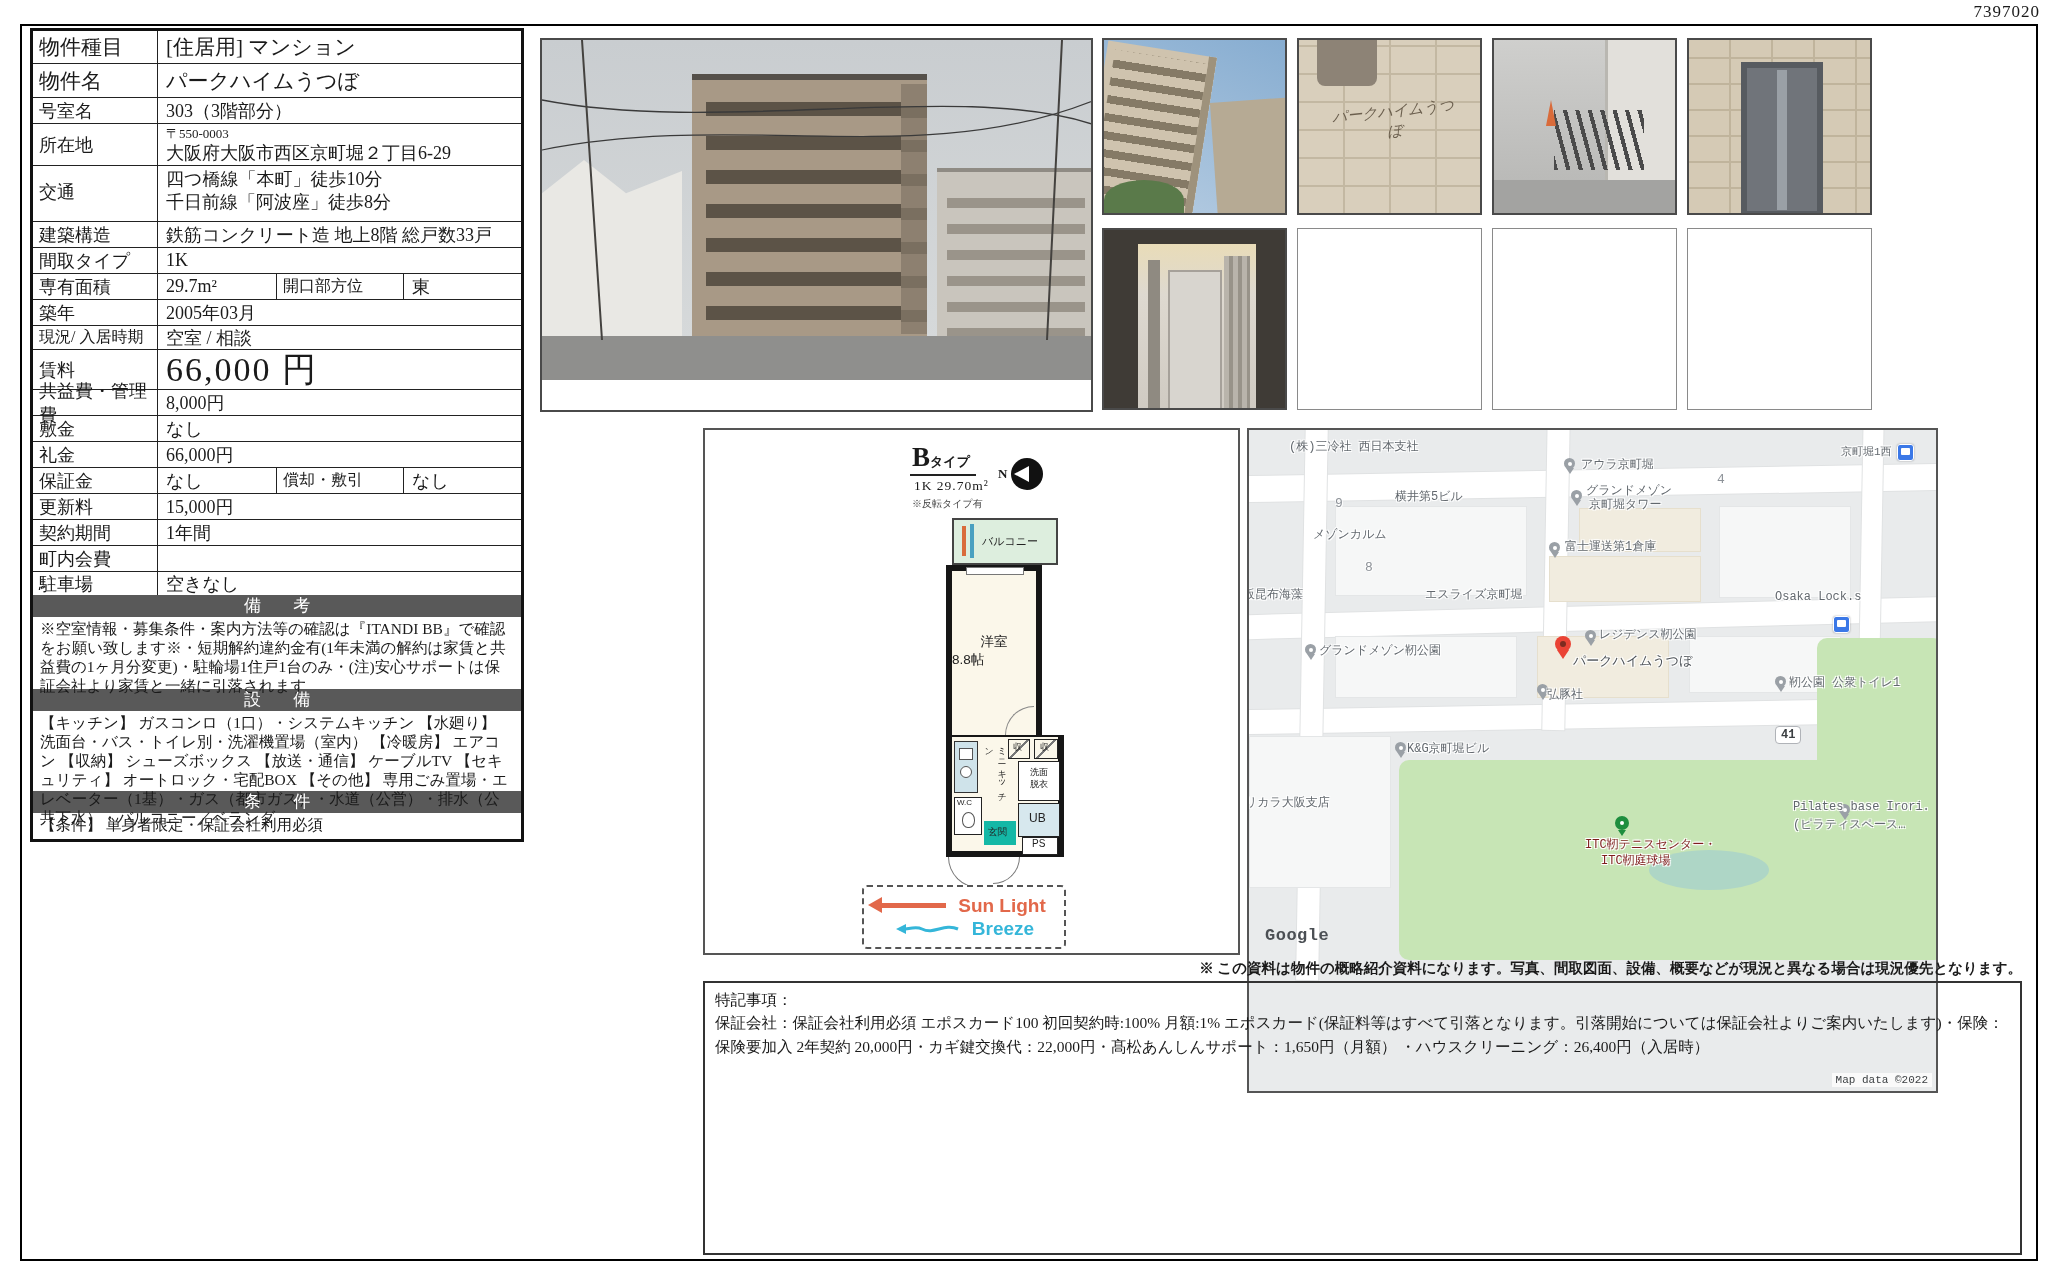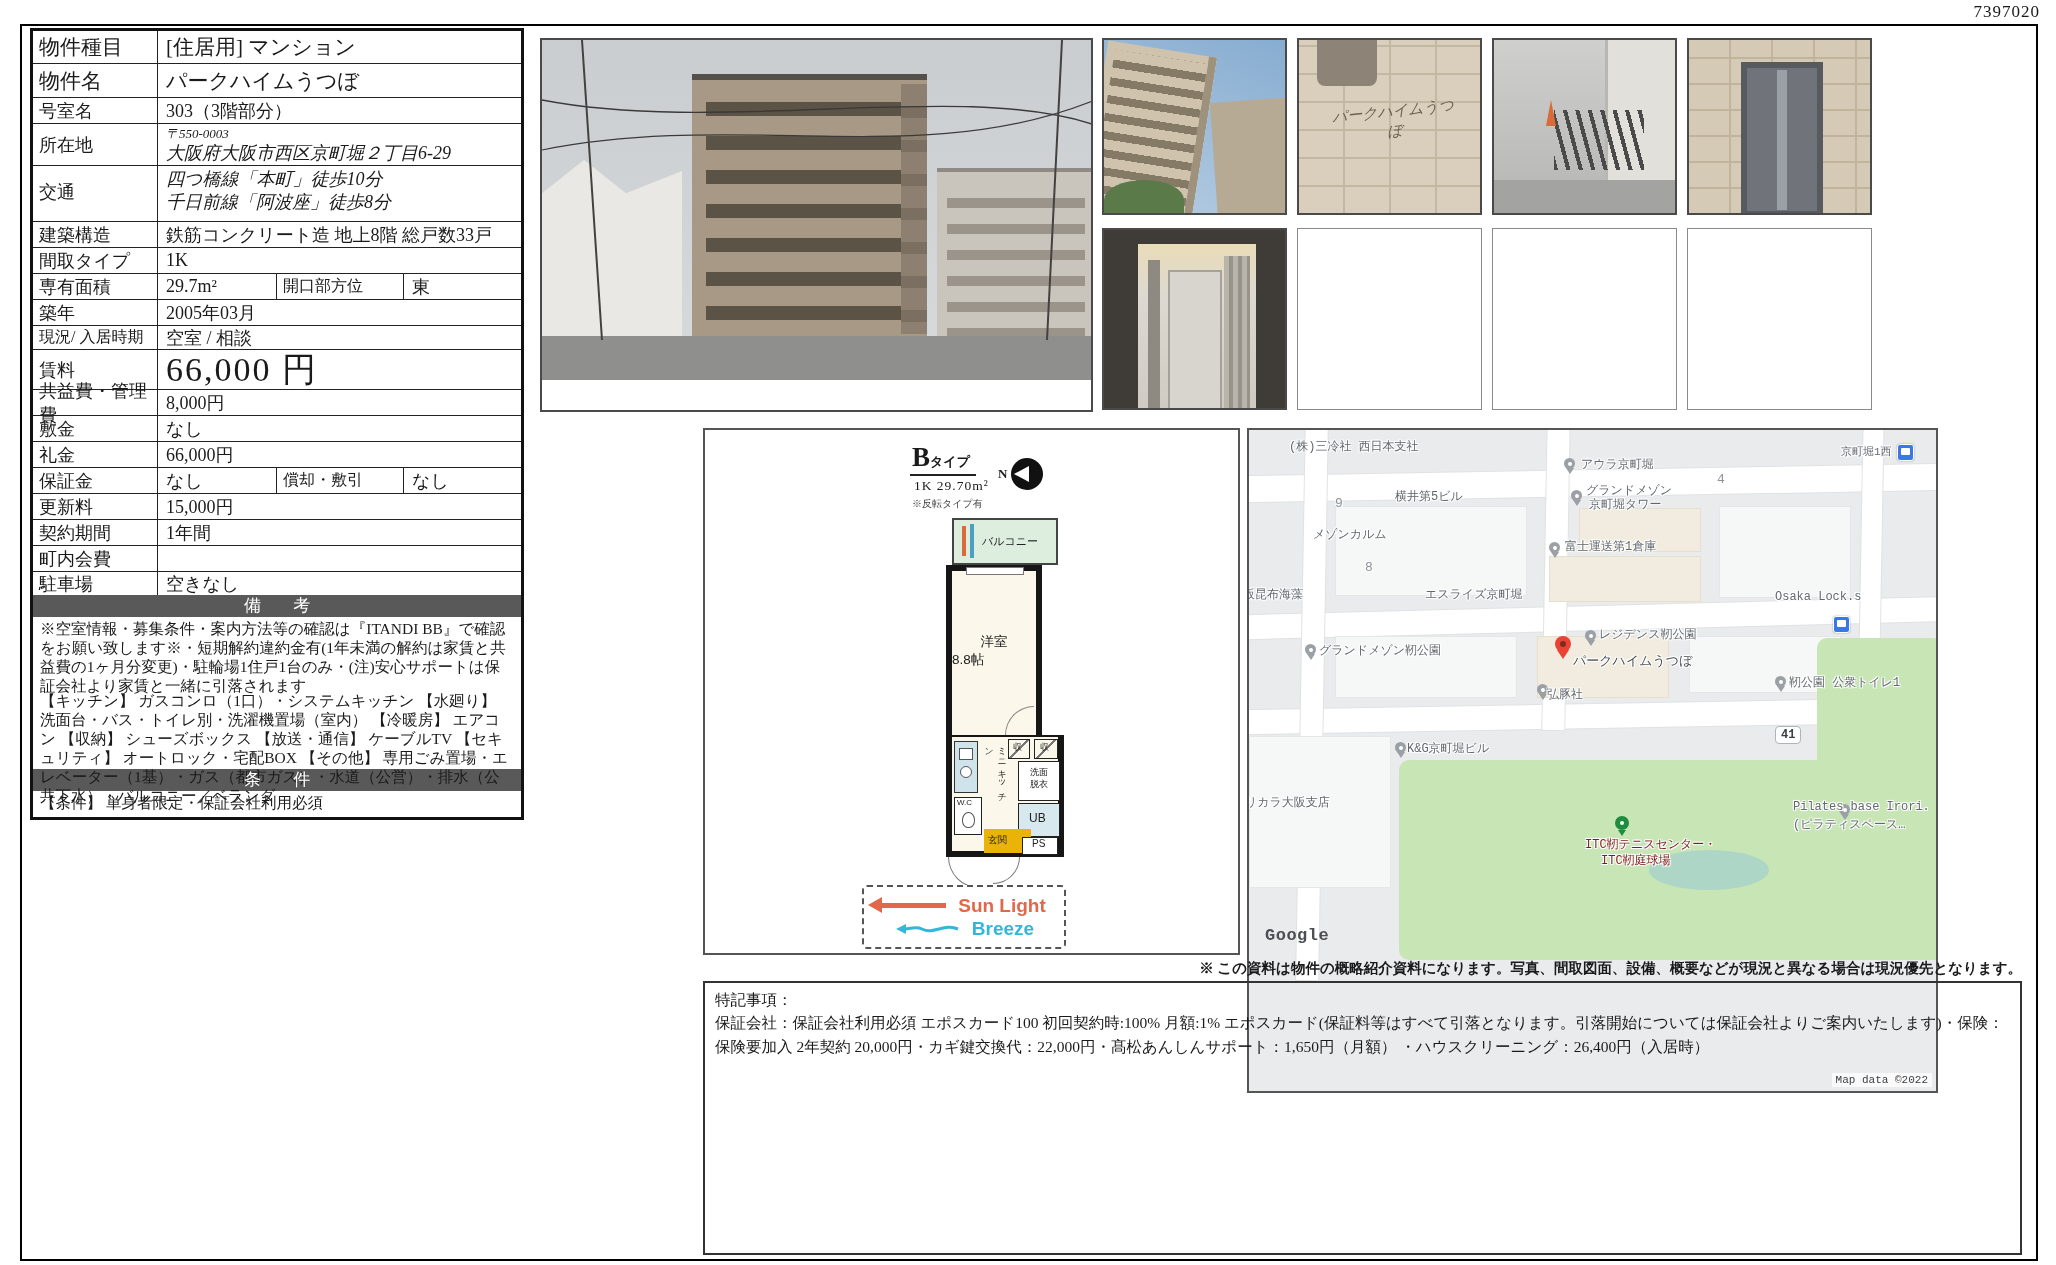--- a/index.html
+++ b/index.html
@@ -15,21 +15,21 @@
   .prow{display:flex;border-top:1.5px solid #222;box-sizing:border-box;}
   .prow:first-child{border-top:none;}
   .plab{width:125px;box-sizing:border-box;border-right:1.5px solid #222;padding:1px 6px;
         display:flex;align-items:center;font-size:18px;}
   .pval{flex:1;box-sizing:border-box;padding:1px 8px;display:flex;align-items:center;font-size:18px;}
   .plab.big,.pval.big{font-size:21px;}
   .plab2{width:128px;box-sizing:border-box;border-left:1.5px solid #222;border-right:1.5px solid #222;
          padding:1px 6px;display:flex;align-items:center;font-size:16px;}
   .pval1{width:118px;box-sizing:border-box;padding:1px 8px;display:flex;align-items:center;font-size:18px;}
   .pval2{flex:1;box-sizing:border-box;padding:1px 8px;display:flex;align-items:center;font-size:18px;}
-  .stack{display:block;padding-top:2px;font-style:italic;}
+  .stack{display:block;padding-top:2px;}
   .stack div{line-height:1.25;}
   .postal{font-size:13px;line-height:1.1;}
   .rent-val{font-size:34px;letter-spacing:2px;padding-left:8px;}
   .secbar{background:#595959;color:#fff;text-align:center;font-size:17px;
           letter-spacing:14px;text-indent:14px;line-height:22px;height:22px;}
   .sectext{padding:3px 7px;font-size:15.5px;line-height:1.22;box-sizing:border-box;}
 
   
   .photo{box-sizing:border-box;border:2px solid #4a4a4a;overflow:hidden;background:#ddd;}
   .photo-empty{box-sizing:border-box;border:1.5px solid #8a8a8a;background:#fff;}
@@ -179,20 +179,21 @@
     <div class="prow" style="height:26px">
         <div class="plab">町内会費</div>
         <div class="pval"></div>
       </div>
     <div class="prow" style="height:24px">
         <div class="plab">駐車場</div>
         <div class="pval">空きなし</div>
       </div>
     <div class="secbar">備 考</div>
     <div class="sectext" style="height:72px">※空室情報・募集条件・案内方法等の確認は『ITANDI BB』で確認をお願い致します※・短期解約違約金有(1年未満の解約は家賃と共益費の1ヶ月分変更)・駐輪場1住戸1台のみ・(注)安心サポートは保証会社より家賃と一緒に引落されます</div>
+    <div class="secbar">設 備</div>
     <div class="sectext" style="height:80px">【キッチン】 ガスコンロ（1口）・システムキッチン 【水廻り】 洗面台・バス・トイレ別・洗濯機置場（室内） 【冷暖房】 エアコン 【収納】 シューズボックス 【放送・通信】 ケーブルTV 【セキュリティ】 オートロック・宅配BOX 【その他】 専用ごみ置場・エレベーター（1基）・ガス（都市ガス）・水道（公営）・排水（公共下水）・バルコニー／ベランダ</div>
     <div class="secbar">条 件</div>
     <div class="sectext" style="height:26px">【条件】 単身者限定・保証会社利用必須</div>
   </div>
 
   <div class="abs photo" style="left:540px;top:38px;width:553px;height:374px">
     <div class="ph-part" style="left:0;top:0;width:553px;height:300px;background:linear-gradient(#c9cdd0,#d6d9da)"></div>
     <div class="ph-part" style="left:0;top:120px;width:140px;height:185px;background:#e9e8e4;clip-path:polygon(0 18%,30% 0,60% 18%,100% 6%,100% 100%,0 100%)"></div>
     <div class="ph-part" style="left:150px;top:34px;width:235px;height:270px;background:#a89986;box-shadow:inset 0 6px 0 #55504a">
       <div style="position:absolute;inset:16px 14px 10px 14px;background:repeating-linear-gradient(#a89986 0 12px,#5c5347 12px 26px,#a89986 26px 34px)"></div>
@@ -284,21 +285,21 @@
         <div class="fp-lbl" style="left:0;right:0;top:4px;text-align:center;font-size:9px">洗面</div>
         <div class="fp-lbl" style="left:0;right:0;top:16px;text-align:center;font-size:9px">脱衣</div>
       </div>
       <div style="position:absolute;left:2px;top:60px;width:26px;height:36px;border:1.5px solid #222;background:#fff">
         <span class="fp-lbl" style="left:2px;top:0;font-size:8px">W.C</span>
         <div style="position:absolute;left:7px;top:14px;width:11px;height:14px;border:1px solid #555;border-radius:50% 50% 45% 45%"></div>
       </div>
       <div style="position:absolute;left:66px;top:66px;width:40px;height:32px;border:1.5px solid #222;background:#d7e8ee">
         <span class="fp-lbl" style="left:10px;top:7px;font-size:12px">UB</span>
       </div>
-      <div style="position:absolute;left:32px;top:92px;width:47px;height:24px;background:#eab308">
+      <div style="position:absolute;left:32px;top:84px;width:32px;height:24px;background:#14b8a6">
         <span class="fp-lbl" style="left:4px;top:5px;font-size:9.5px">玄関</span>
       </div>
       <div style="position:absolute;left:70px;top:100px;width:34px;height:16px;border:1.5px solid #222;background:#fff">
         <span class="fp-lbl" style="left:9px;top:0;font-size:10px">PS</span>
       </div>
     </div>
     <div class="arc" style="left:243px;top:427px;width:30px;height:30px"></div>
     <div class="arc" style="left:288px;top:427px;width:26px;height:26px;transform:scaleX(-1)"></div>
 
     <div class="abs" id="sun-box" style="left:157px;top:455px;width:200px;height:60px">

